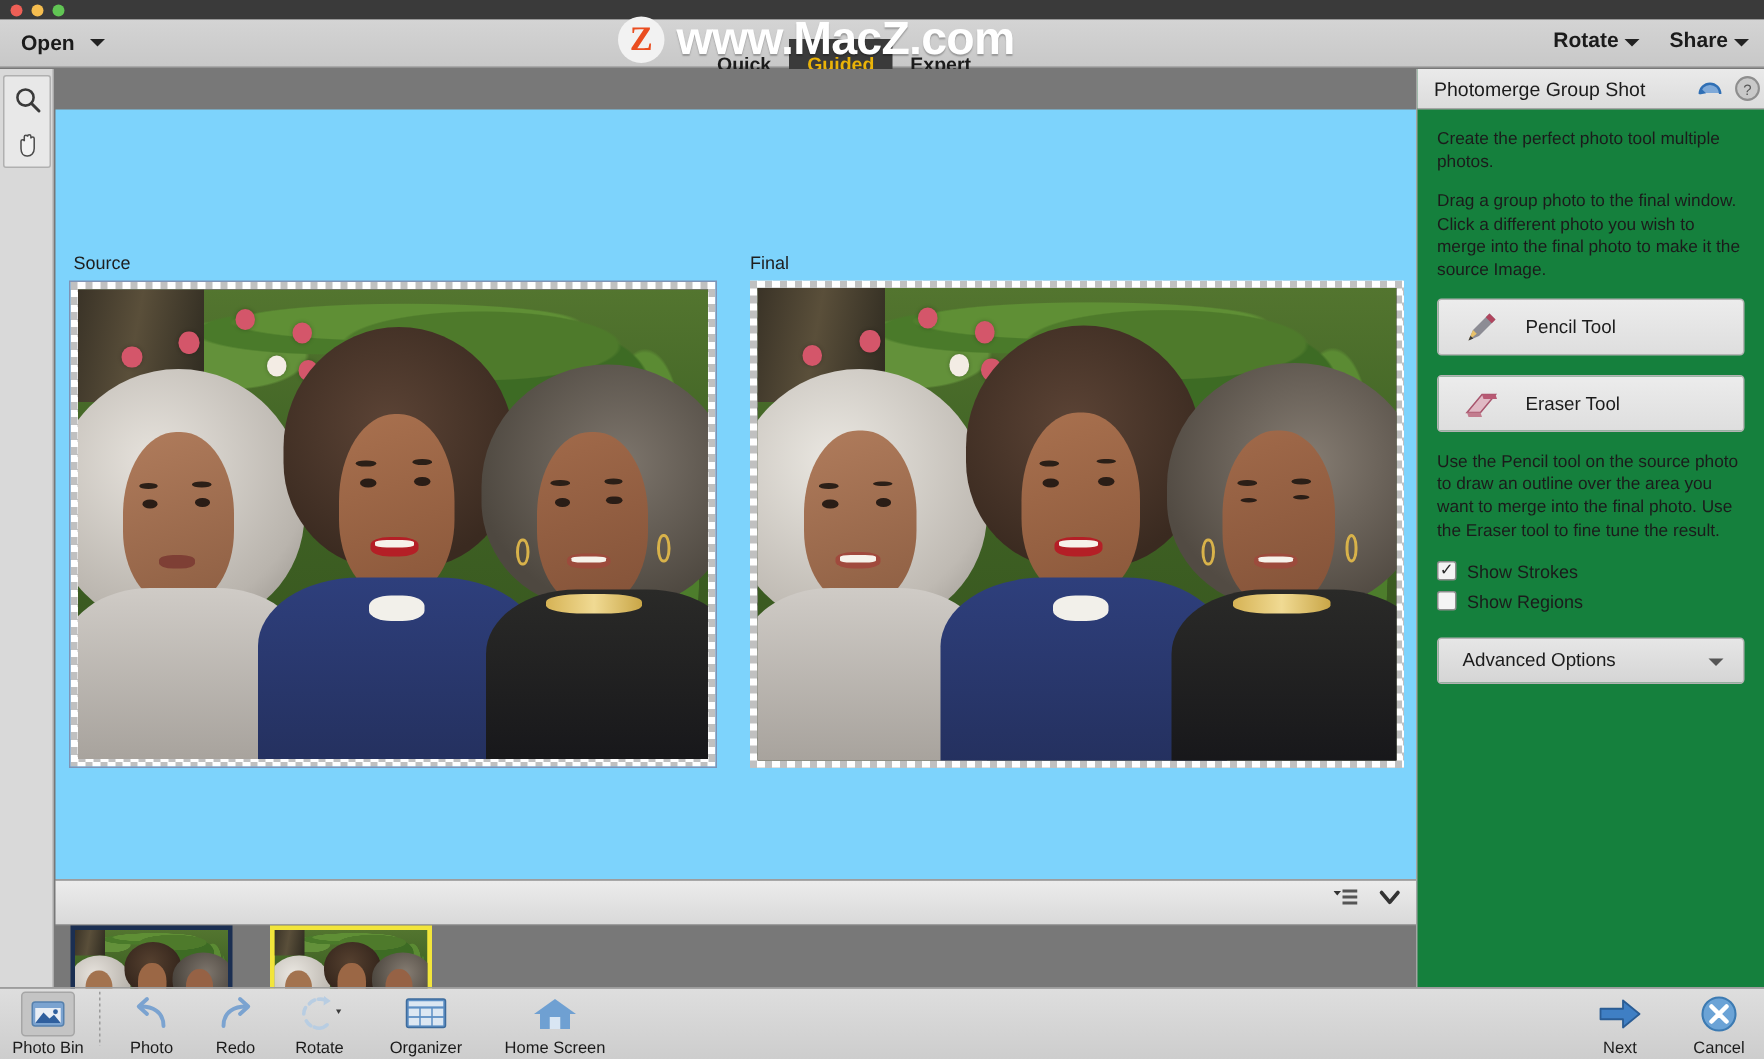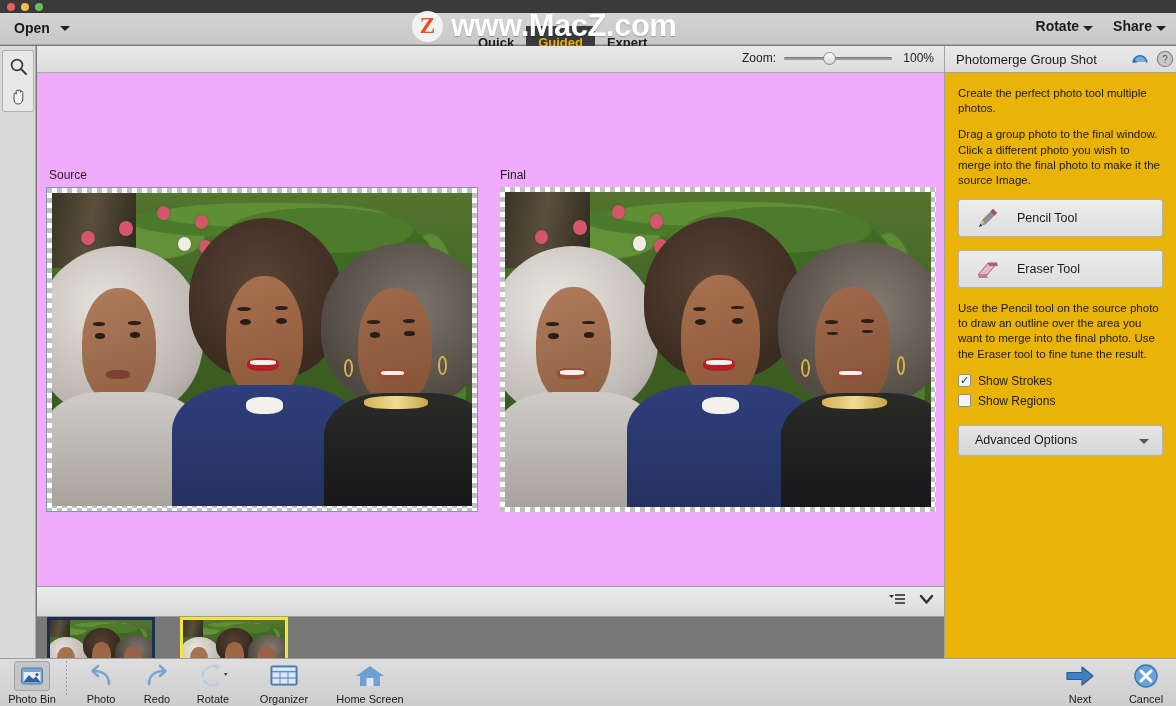--- a/index.html
+++ b/index.html
@@ -116,21 +116,21 @@
     background: #9a9a9a; border-radius: 2px;
     box-shadow: inset 0 1px 0 rgba(0,0,0,.2);
   }
   .slider .knob {
     position: absolute; left: 39px; top: 2px; width: 13px; height: 13px;
     border-radius: 50%; background: linear-gradient(#fcfcfc,#d8d8d8);
     border: 1px solid #8a8a8a;
   }
   .zoompct { width: 34px; text-align: right; }
 
-  .canvas { position: absolute; left: 0; top: 27px; width: 907px; height: 513px; background: #f0abfc; }
+  .canvas { position: absolute; left: 0; top: 27px; width: 907px; height: 513px; background: #7dd3fc; }
 
   .panel-label {
     position: absolute; font-size: 12px; color: #1e1e1e;
   }
   .photoframe {
     position: absolute;
     background:
       repeating-conic-gradient(#ffffff 0% 25%, #c0c0c0 0% 50%) 0 0/10px 10px;
     padding: 5px;
   }
@@ -185,21 +185,21 @@
     background: #787878;
   }
   .thumbs { position: absolute; left: 10px; top: 0px; display: flex; gap: 25px; }
   .thumb { width: 108px; height: 76px; padding: 3px; background: #1b2f52; }
   .thumb.selected { background: #f2e53b; }
   .thumb .inner { width: 100%; height: 100%; overflow:hidden; position: relative; }
 
   
   .rightpanel {
     position: absolute; left: 944px; top: 46px; width: 232px; height: 612px;
-    background: #eab308; border-left: 1px solid #a5a5a5;
+    background: #15803d; border-left: 1px solid #a5a5a5;
   }
   .rp-header {
     position: relative; height: 27px;
     background: linear-gradient(#eaeaea,#dcdcdc);
     border-bottom: 1px solid #a5a5a5;
     display: flex; align-items: center; padding-left: 11px;
   }
   .rp-title { font-size: 13px; color: #1b1b1b; }
   .rp-icons { position:absolute; right: 2px; top: 4px; display:flex; gap: 6px; align-items:center; }
   .rp-body { padding: 13px 13px 0 13px; }
@@ -311,30 +311,20 @@
       <div class="toolbtn">
         <svg width="19" height="19" viewBox="0 0 19 19">
           <path d="M5 12 V7.2 a1.1 1.1 0 0 1 2.2 0 V4.2 a1.1 1.1 0 0 1 2.2 0 V4 a1.1 1.1 0 0 1 2.2 0 v1.4 a1.1 1.1 0 0 1 2.2 0 V12 c0 3-2 5-4.4 5 H9 C6.6 17 5 15 5 12 z" fill="#f2f2f2" stroke="#4a4a4a" stroke-width="1"></path>
         </svg>
       </div>
     </div>
   </div>
 
   <div class="editor">
 
-    <div class="optionbar">
-      <div class="zoomgroup">
-        <span>Zoom:</span>
-        <span class="slider">
-          <span class="track"></span>
-          <span class="knob"></span>
-        </span>
-        <span class="zoompct">100%</span>
-      </div>
-    </div>
 
     <div class="canvas">
 
       <div class="panel-label" style="left:12px; top:95px;">Source</div>
       <div class="panel-label" style="left:463px; top:95px;">Final</div>
 
       <div class="photoframe src" style="left:9px; top:114px; width:432px; height:325px;">
         <div class="photo">
           <div class="scene">
             <div class="foliage"></div>

